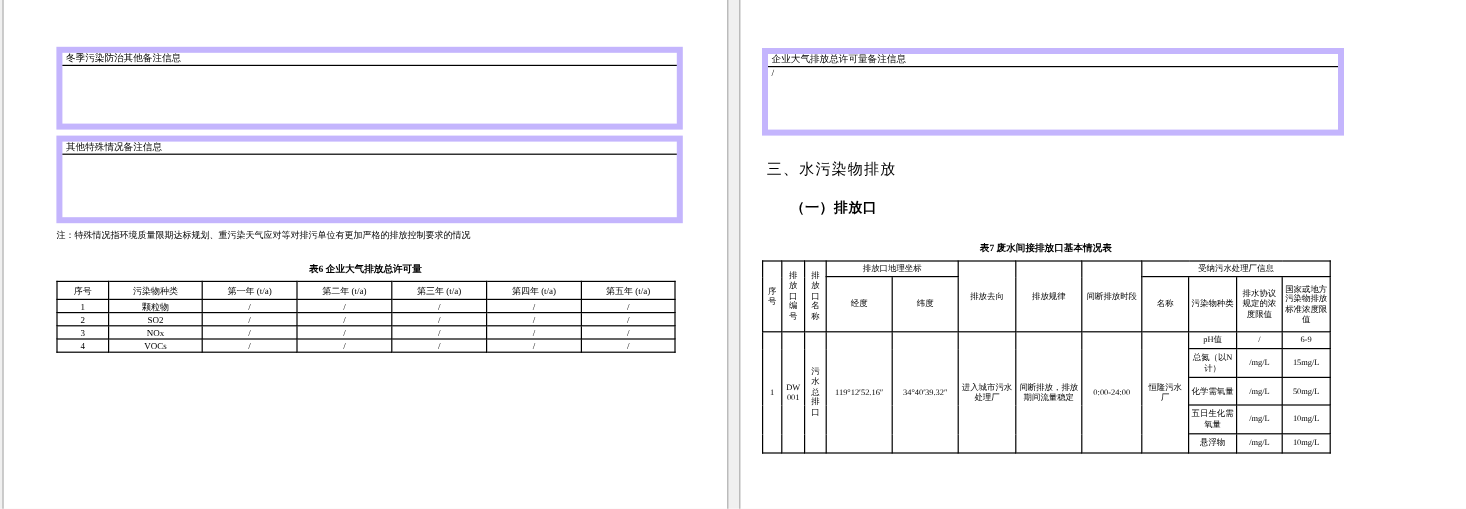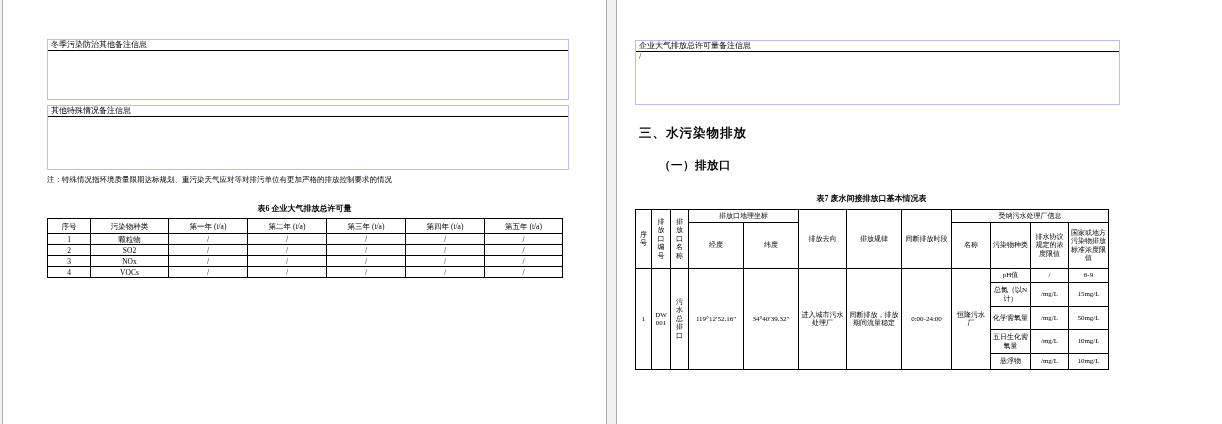--- a/index.html
+++ b/index.html
@@ -16,41 +16,41 @@
     height: 432px;
     background: #ffffff;
     border: 1px solid #ababab;
   }
   .page-left  { left: 2px;   width: 605px; }
   .page-right { left: 616px; width: 612px; }
   .page-left .content  { padding: 39px 37px 0 44px; }
   .page-right .content { padding: 40px 0 0 18px; width: 523px; }
 
   
-  .remark-box { border: 1px solid #c4b5fd; width: 522px; }
+  .remark-box { border: 5px solid #c4b5fd; width: 522px; }
   .page-right .remark-box { width: 485px; }
   .remark-box .rb-title {
     font-size: 8px; line-height: 9px; padding: 0 3px 1px 3px;
     border-bottom: 1px solid #000; font-weight: normal;
   }
   .remark-box .rb-body {
     font-size: 8px; line-height: 10px; padding: 0 3px; height: 48px;
     text-align: left;
   }
   .rb-2 { margin-top: 5px; }
   .rb-2 .rb-body { height: 52px; }
   .page-right .remark-box .rb-body { height: 52px; }
 
   .note {
     font-size: 7.5px; line-height: 9px; margin-top: 5px; white-space: nowrap;
   }
   .page-right .note { margin-top: 11px; }
 
   .heading-l2 { font-size: 11.5px; font-weight: bold; margin-top: 15px; padding-left: 2px; letter-spacing: 0.5px; }
-  .page-right .heading-l1 { font-size: 12.5px; font-weight: bold; margin-top: 20px; padding-left: 4px; letter-spacing: 1px; }
+  .page-right .heading-l1 { font-size: 12.5px; font-weight: normal; margin-top: 20px; padding-left: 4px; letter-spacing: 1px; }
   .page-right .heading-l2 { margin-top: 16px; padding-left: 24px; }
 
   .table-title { font-size: 8px; font-weight: bold; text-align: center; margin-top: 19px; }
   .tt-6 { width: 515px; }
   .tt-7 { width: 473px; margin-top: 20px; }
 
   table { border-collapse: collapse; table-layout: fixed; }
   td {
     border: 1px solid #000; text-align: center; vertical-align: middle;
     padding: 0 2px; overflow: hidden; line-height: 1.2;

